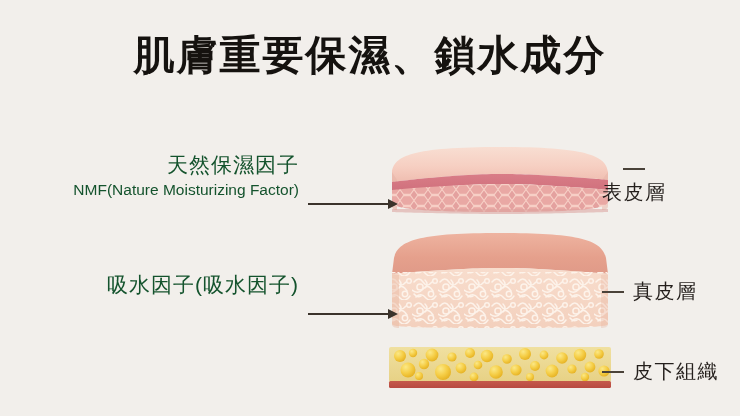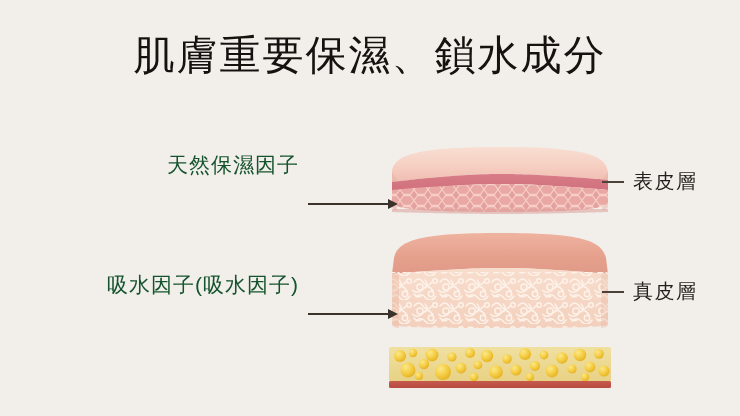--- a/index.html
+++ b/index.html
@@ -22,21 +22,21 @@
   }
 
   
   .title {
     position: absolute;
     top: 28px;
     left: 0;
     width: 740px;
     text-align: center;
     font-size: 41px;
-    font-weight: normal;
+    font-weight: bold;
     letter-spacing: 2px;
     color: #15120f;
     font-family: "Liberation Sans", "DejaVu Sans", sans-serif;
     white-space: nowrap;
   }
 
   
   .left-label {
     position: absolute;
     text-align: right;
@@ -69,21 +69,21 @@
     font-size: 20px;
     letter-spacing: 1.5px;
     white-space: nowrap;
   }
   .right-dash {
     display: inline-block;
     width: 22px;
     height: 2px;
     background: #4a4239;
   }
-  #label-epidermis    { left: 602px; top: 168px; }
+  #label-epidermis    { left: 602px; top: 168px; flex-direction: column; }
   #label-dermis       { left: 602px; top: 278px; }
   #label-subcutaneous { left: 602px; top: 358px; }
 
   
   .arrow { position: absolute; height: 14px; }
   .arrow .shaft {
     position: absolute;
     left: 0; top: 6px;
     height: 1.8px;
     background: #3b332b;
@@ -270,20 +270,21 @@
         <circle cx="88" cy="33" r="4.4" fill="url(#glob)"></circle>
         <circle cx="144" cy="33" r="4" fill="url(#glob)"></circle>
         <circle cx="199" cy="33" r="4.2" fill="url(#glob)"></circle>
       </g>
       <rect x="3" y="37" width="222" height="7" rx="1.5" fill="url(#fatBottom)"></rect>
     </svg>
   </div>
 
   <div class="left-label" id="label-nmf">
     <span class="cn">天然保濕因子</span>
+    <span class="en">NMF(Nature Moisturizing Factor)</span>
   </div>
 
   <div class="left-label" id="label-gags">
     <span class="cn">吸水因子(吸水因子)</span>
   </div>
 
   <div class="arrow" id="arrow-nmf">
     <span class="shaft"></span>
     <span class="head"></span>
   </div>
@@ -293,14 +294,18 @@
   </div>
 
   <div class="right-label" id="label-epidermis">
     <span class="right-dash"></span>
     <span>表皮層</span>
   </div>
   <div class="right-label" id="label-dermis">
     <span class="right-dash"></span>
     <span>真皮層</span>
   </div>
+  <div class="right-label" id="label-subcutaneous">
+    <span class="right-dash"></span>
+    <span>皮下組織</span>
+  </div>
 
 </div>
 
 </body></html>

